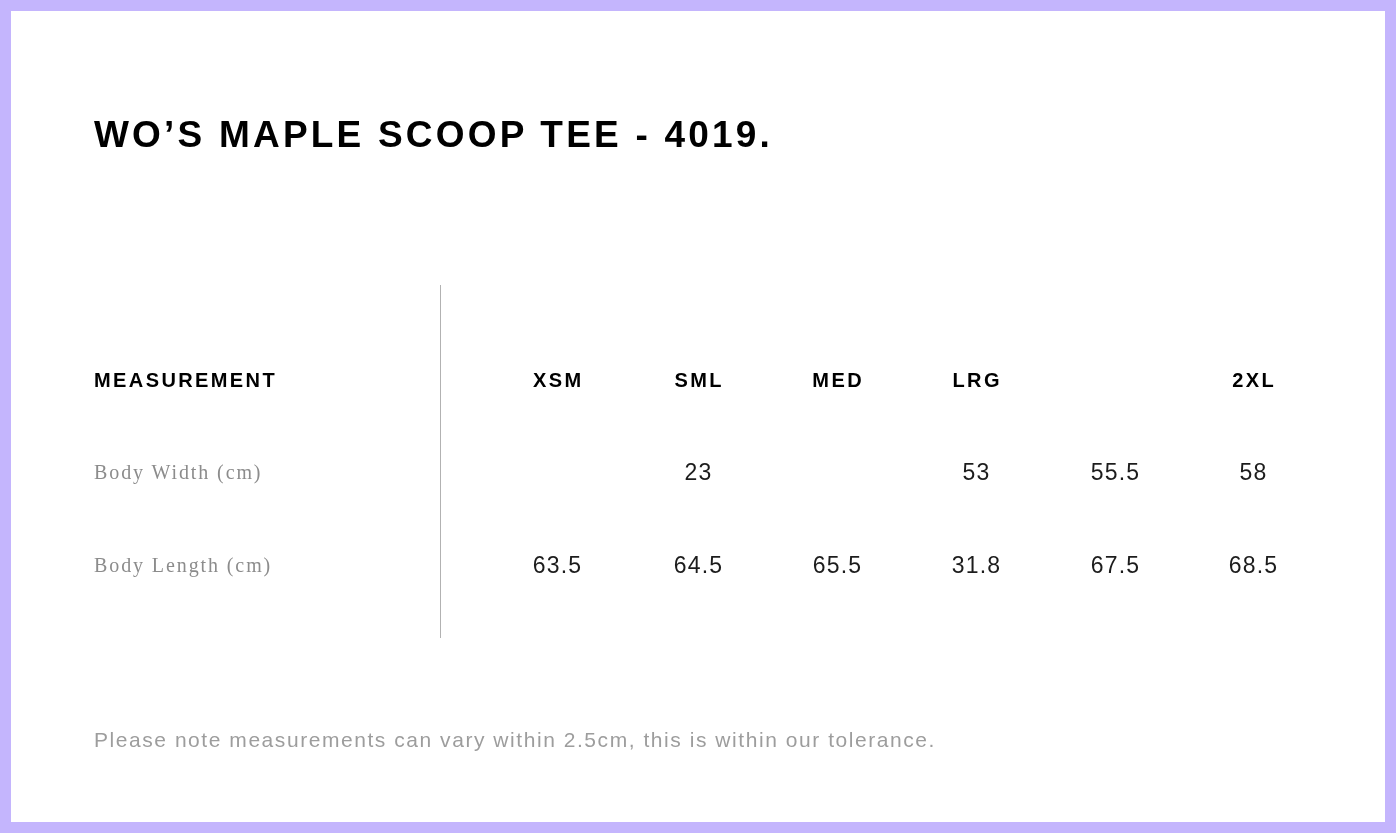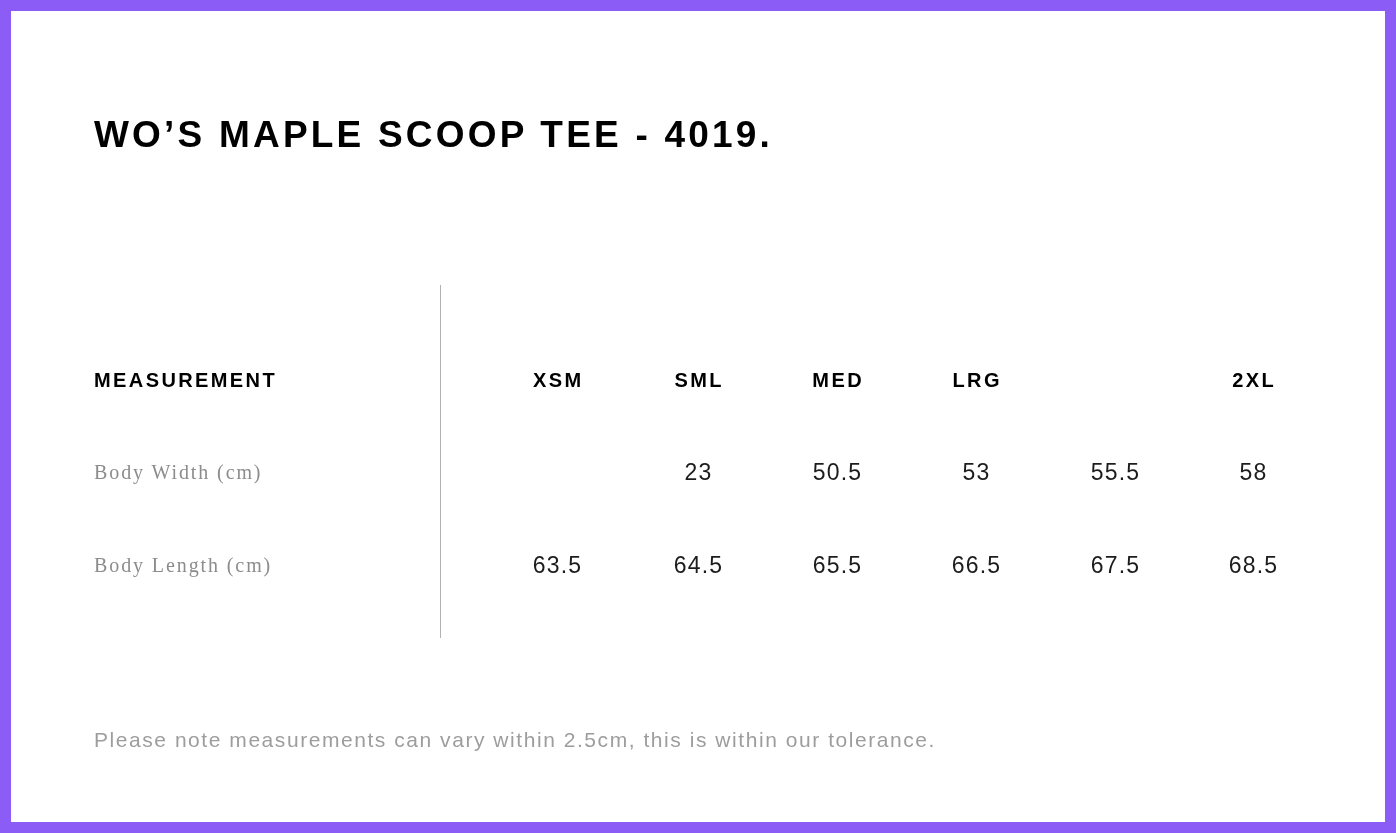--- a/index.html
+++ b/index.html
@@ -5,21 +5,21 @@
   html, body {
     margin: 0;
     padding: 0;
     background: #ffffff;
   }
 
   .page {
     position: relative;
     width: 1396px;
     height: 833px;
-    background: #8b5cf6;
+    background: #c4b5fd;
     box-sizing: border-box;
     overflow: hidden;
     font-family: "Liberation Sans", sans-serif;
   }
 
   .sheet {
     position: absolute;
     left: 11px;
     top: 11px;
     width: 1374px;
@@ -159,32 +159,31 @@
         <div class="cell c0">XSM</div>
         <div class="cell c1">SML</div>
         <div class="cell c2">MED</div>
         <div class="cell c3">LRG</div>
         <div class="cell c5">2XL</div>
       </div>
 
       <div class="row row-data row-0">
         <div class="row-label">Body Width (cm)</div>
         <div class="cell c1">23</div>
-        <div class="cell c2">50.5</div>
         <div class="cell c3">53</div>
         <div class="cell c4">55.5</div>
         <div class="cell c5">58</div>
       </div>
 
       <div class="row row-data row-1">
         <div class="row-label">Body Length (cm)</div>
         <div class="cell c0">63.5</div>
         <div class="cell c1">64.5</div>
         <div class="cell c2">65.5</div>
-        <div class="cell c3">66.5</div>
+        <div class="cell c3">31.8</div>
         <div class="cell c4">67.5</div>
         <div class="cell c5">68.5</div>
       </div>
 
     </div>
 
     <div class="footnote">Please note measurements can vary within 2.5cm, this is within our tolerance.</div>
 
   </div>
 </div>

